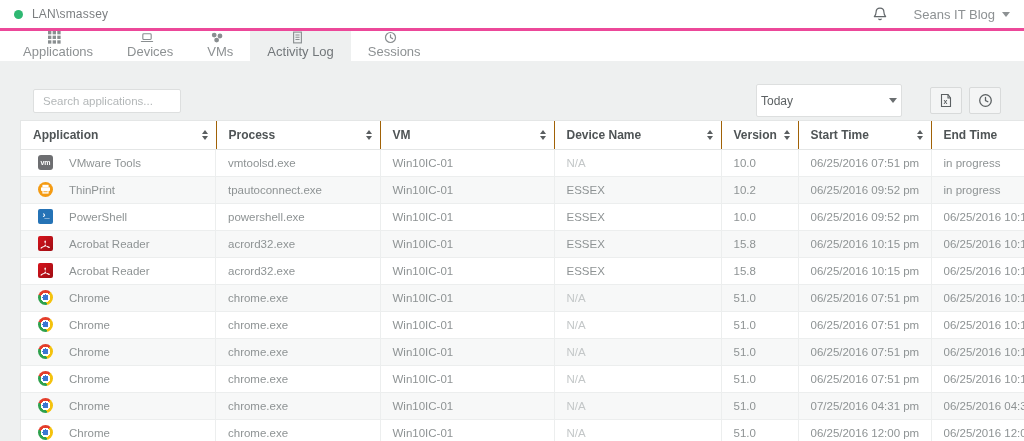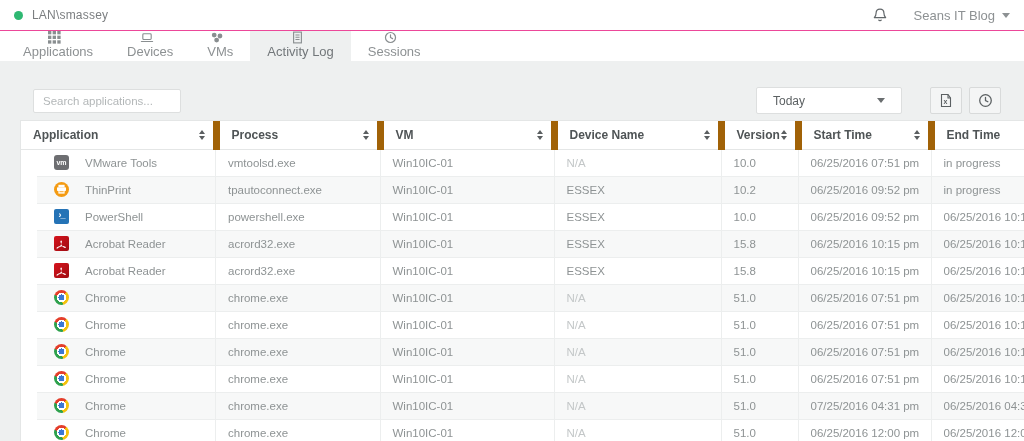--- a/index.html
+++ b/index.html
@@ -1,20 +1,20 @@
 <!DOCTYPE html>
 <html><head>
 <meta charset="utf-8">
 <style>
   * { margin:0; padding:0; box-sizing:border-box; }
   html,body { width:1024px; height:441px; overflow:hidden;
     font-family:"Liberation Sans", sans-serif; background:#eef0f0; }
 
   
-  .topbar { height:31px; background:#fff; border-bottom:1px solid #ec4899;
+  .topbar { height:31px; background:#fff; border-bottom:3px solid #ec4899;
     display:flex; align-items:center; padding:8px 14px; }
   .status-dot { width:9px; height:9px; border-radius:50%; background:#2eb872; margin-right:9px; }
   .account { font-size:12px; color:#7b7e80; letter-spacing:.2px; }
   .topbar-spacer { flex:1; }
   .bell { color:#62676a; margin-right:26px; display:flex; cursor:pointer; }
   .usermenu { display:flex; align-items:center; font-size:13px; color:#8d9193; cursor:pointer; }
   .caret { width:0; height:0; border-left:4px solid transparent; border-right:4px solid transparent;
     border-top:5px solid #8d9193; margin-left:7px; }
 
   
@@ -26,41 +26,41 @@
 
   
   .content { background:#eef0f0; padding-left:20px; }
   .toolbar { display:flex; align-items:center; justify-content:space-between;
     margin:26px 0 0; padding-right:23px; height:27px; }
   .search { width:148px; height:24px; margin-left:13px; border:1px solid #dddfdf; border-radius:2px;
     background:#fff; font-family:"Liberation Sans",sans-serif; font-size:11.5px; color:#555;
     padding:0 9px; outline:none; }
   .search::placeholder { color:#b3b7b8; }
   .toolbar-right { display:flex; align-items:center; }
-  .select { width:146px; height:27px; background:#fff; border:1px solid #dddfdf; border-radius:2px;
-    display:flex; align-items:center; justify-content:space-between; padding:0 16px;
+  .select { width:146px; height:33px; background:#fff; border:1px solid #dddfdf; border-radius:2px;
+    display:flex; align-items:center; justify-content:space-between; padding:0 4px;
     font-size:12px; color:#5c6163; cursor:pointer; margin-right:28px; }
   .select .caret { border-top-color:#6a6e70; }
   .icon-btn { width:32px; height:27px; background:#f4f5f5; border:1px solid #d8dada; border-radius:2px;
     display:flex; align-items:center; justify-content:center; color:#5c6163; cursor:pointer; margin-left:7px; }
 
   
   .table-wrap { margin-top:6px; width:1004px; overflow:hidden;
     border-left:1px solid #e4e6e6; border-top:1px solid #e4e6e6; }
   table { border-collapse:collapse; table-layout:fixed; width:1080px; background:#fff; }
   th { height:28px; text-align:left; font-size:12px; font-weight:bold; color:#4f5456;
-    background:#fff; border-right:7px solid #a16207; border-bottom:1px solid #e4e6e6;
+    background:#fff; border-right:1px solid #a16207; border-bottom:1px solid #e4e6e6;
     padding:0 8px 0 12px; white-space:nowrap; cursor:pointer; }
   .th-inner { display:flex; align-items:center; justify-content:space-between; }
   td { height:27px; font-size:11.5px; color:#8e9394; border-right:1px solid #eceeee;
     border-bottom:1px solid #eceeee; padding:0 12px; white-space:nowrap; overflow:hidden; }
   tbody tr:nth-child(even) td { background:#f7f8f8; }
   tbody tr:nth-child(odd) td { background:#fff; }
   td.muted { color:#c3c7c8; }
-  .cell-app { display:flex; align-items:center; padding-left:17px;margin-left:16px; }
+  .cell-app { display:flex; align-items:center; padding-left:17px; }
   .app-label { margin-left:16px; }
 
   
   .sort { display:inline-flex; flex-direction:column; align-items:center; cursor:pointer; }
   .sort i { display:block; width:0; height:0; border-left:3.5px solid transparent;
     border-right:3.5px solid transparent; }
   .sort .up { border-bottom:4px solid #5a5e60; margin-bottom:2px; }
   .sort .dn { border-top:4px solid #5a5e60; }
 
   

